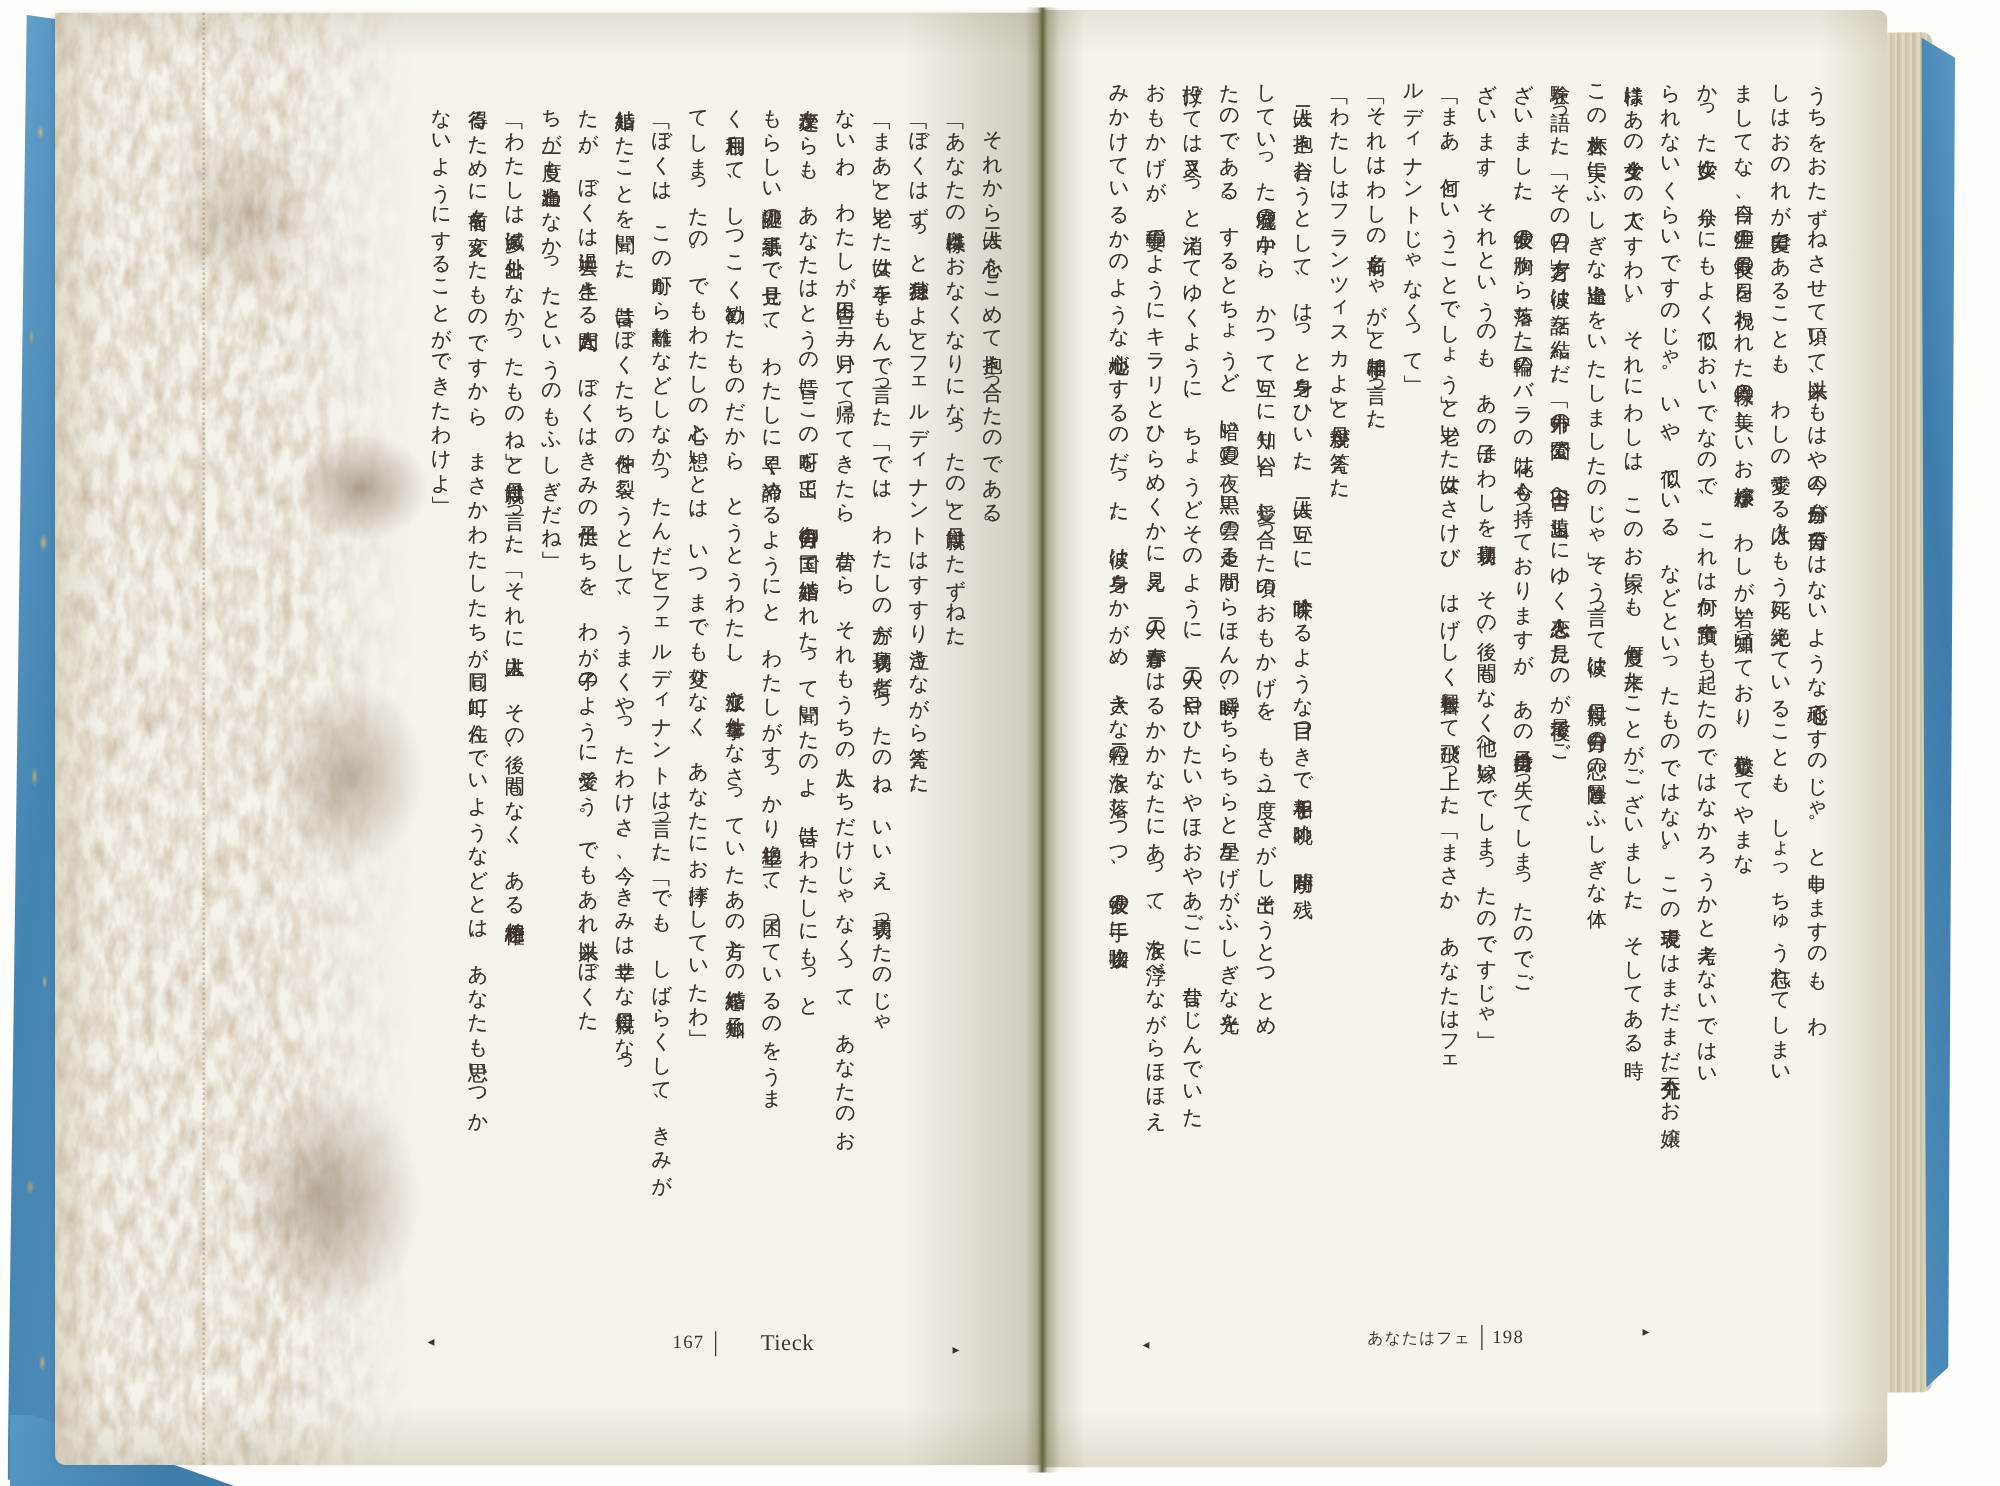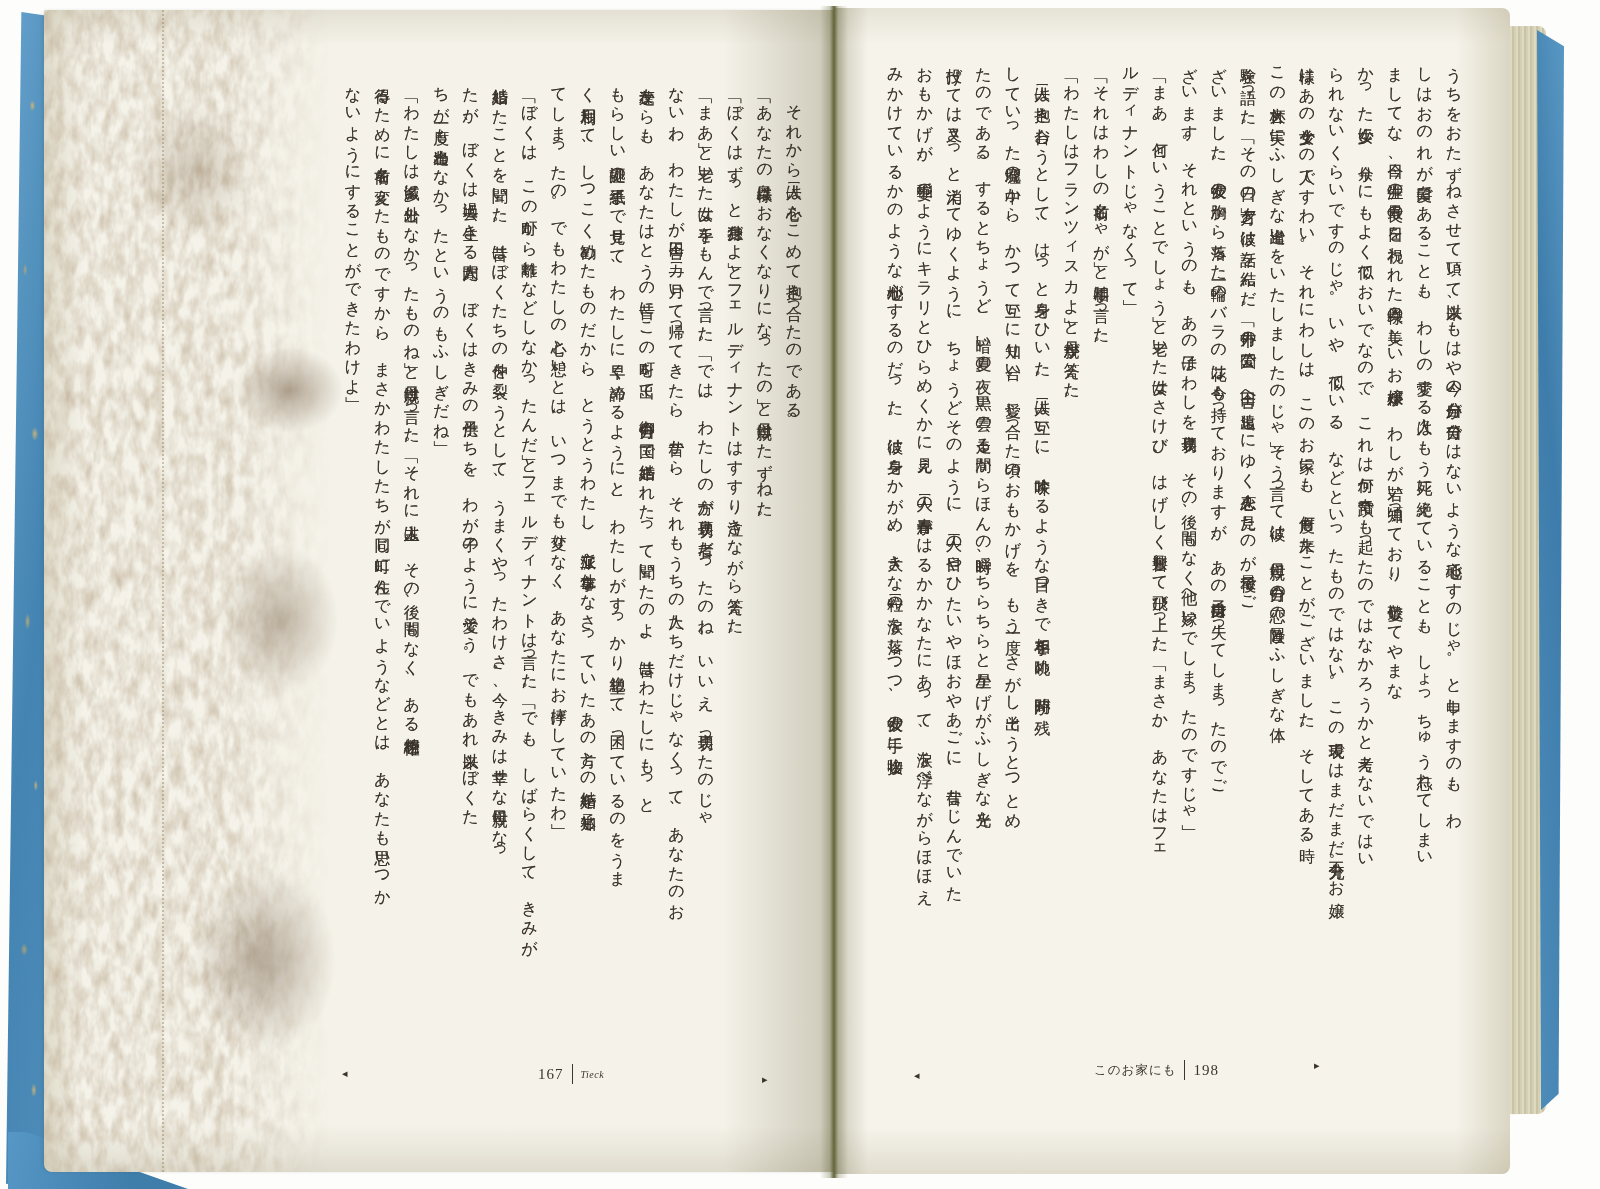--- a/index.html
+++ b/index.html
@@ -105,21 +105,21 @@
   }
 
   
   .footer{
     position:absolute;display:flex;align-items:center;gap:8px;
     color:#3c362c;
   }
   .footer-left{left:538px;top:1064px;}
   .footer-right{left:1094px;top:1060px;}
   .folio{font-family:"Liberation Serif",serif;font-size:15px;letter-spacing:1px;}
-  .running-title-latin{font-family:"Liberation Serif",serif;font-style:italic;font-size:10px;letter-spacing:.5px;}
+  .running-title-latin{font-family:"Liberation Serif",serif;font-size:18px;letter-spacing:.5px;margin-left:28px;}
   .running-title-jp{font-family:"DejaVu Sans",sans-serif;font-size:12.5px;letter-spacing:1px;}
   .footer-divider{width:1px;height:20px;background:#3c362c;}
   .fleuron{
     position:absolute;font-size:11px;color:#3a332b;line-height:1;
     font-family:"DejaVu Sans",sans-serif;
   }
   .fl1{left:342px;top:1068px;}
   .fl2{left:762px;top:1074px;}
   .fl3{left:914px;top:1070px;}
   .fl4{left:1314px;top:1060px;}
@@ -197,21 +197,21 @@
       <div class="tcol">みかけているかのような心地がするのだった。彼は身をかがめ、大きな二粒の涙を落しつつ、彼女の手に接吻し</div>
     </div>
 
   <div class="footer footer-left">
     <span class="folio">167</span>
     <span class="footer-divider"></span>
     <span class="running-title-latin">Tieck</span>
   </div>
 
   <div class="footer footer-right">
-    <span class="running-title-jp">このお家にも</span>
+    <span class="running-title-jp">あなたはフェ</span>
     <span class="footer-divider"></span>
     <span class="folio">198</span>
   </div>
 
   <span class="fleuron fl1">◂</span>
   <span class="fleuron fl2">▸</span>
   <span class="fleuron fl3">◂</span>
   <span class="fleuron fl4">▸</span>
 
 </div>

